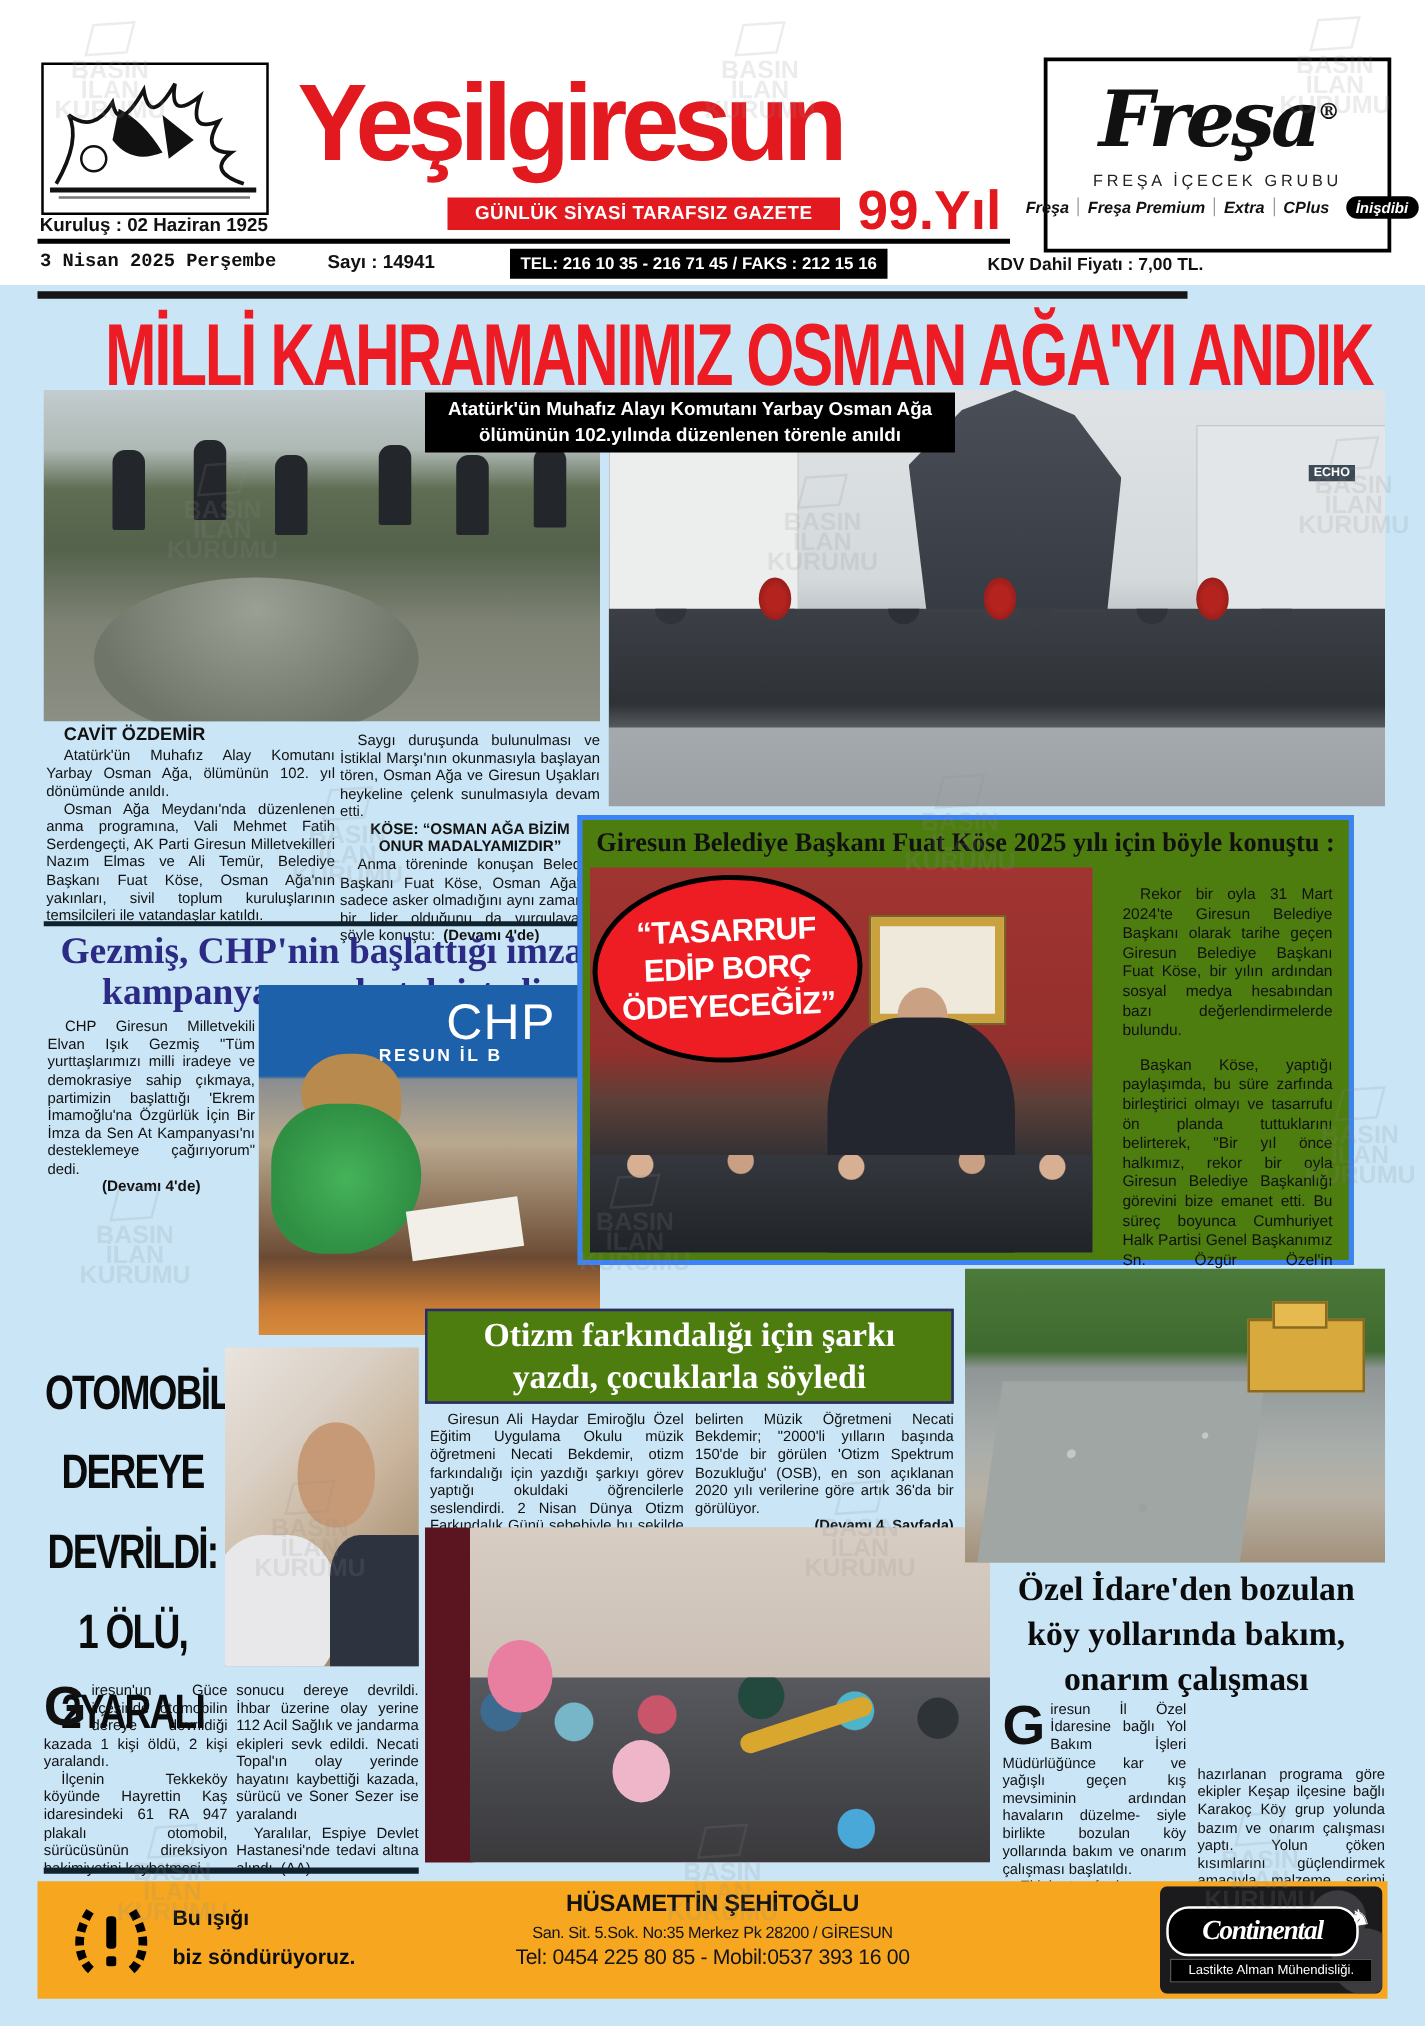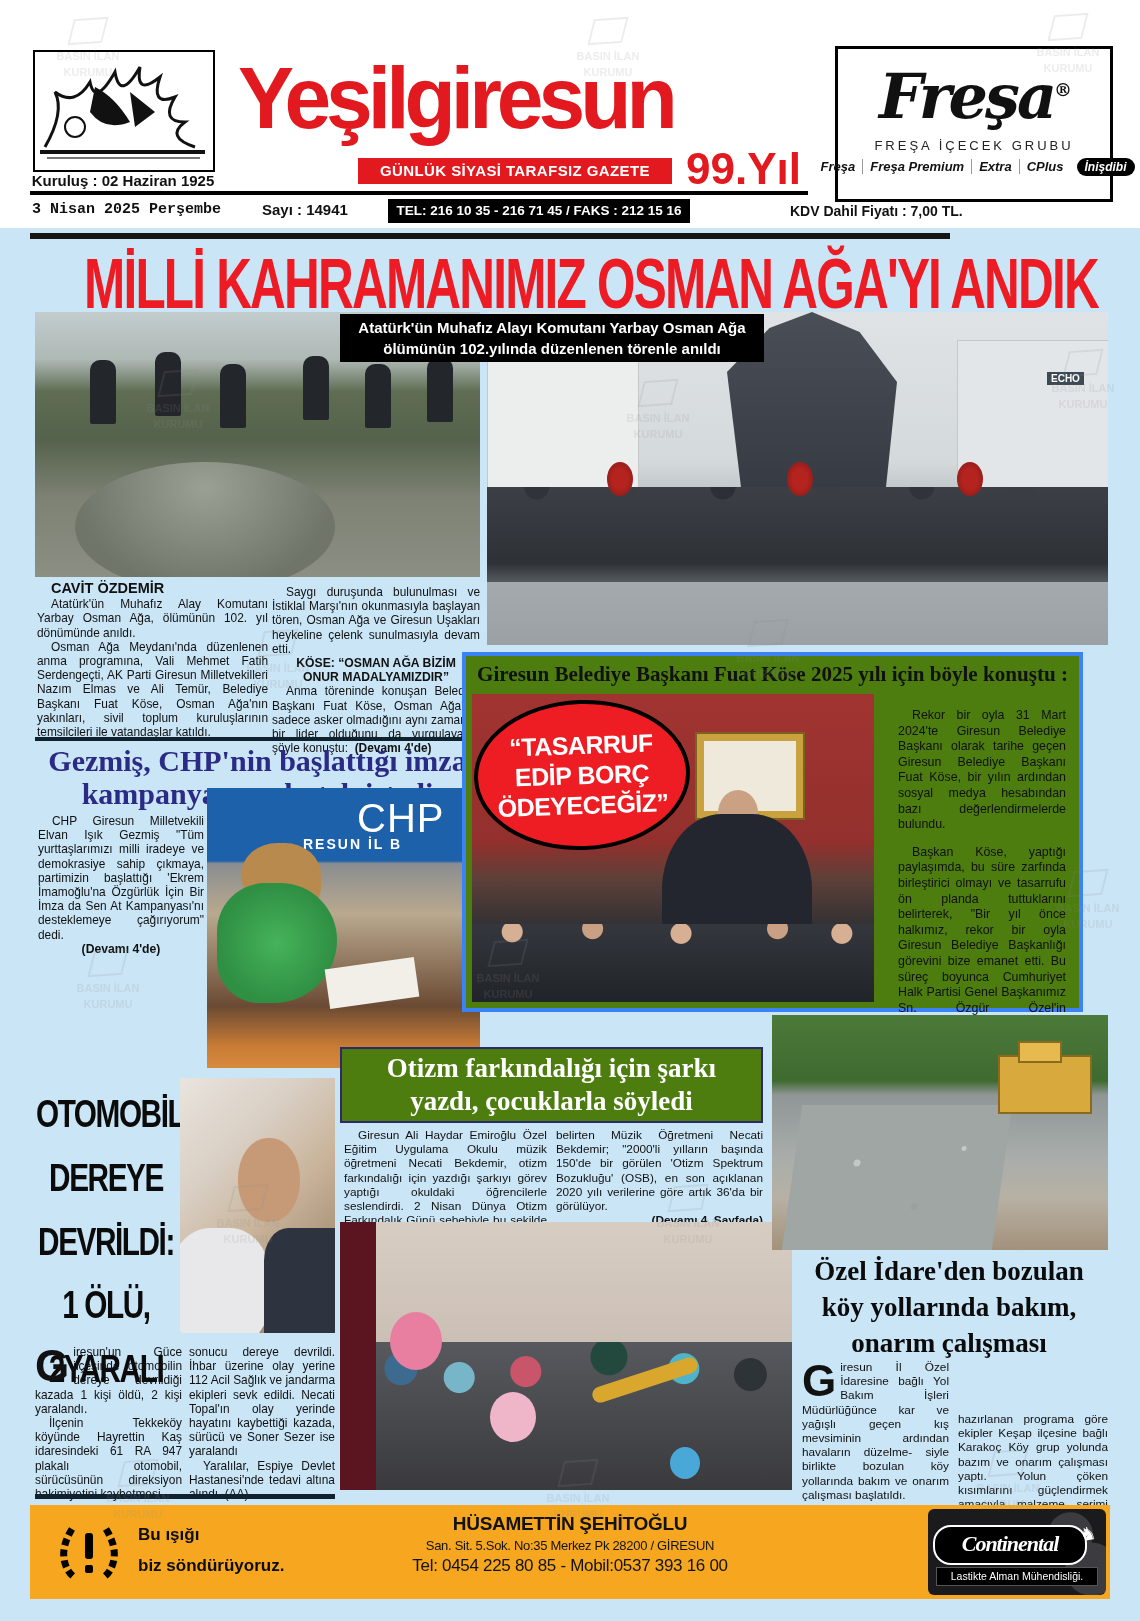--- a/index.html
+++ b/index.html
@@ -3,32 +3,32 @@
 <meta charset="utf-8">
 <style>
   html,body{margin:0;padding:0;}
   body{width:1140px;height:1621px;position:relative;background:#ffffff;
        font-family:"Liberation Sans",sans-serif;color:#111;overflow:hidden;}
   .abs{position:absolute;}
   
   .wm{position:absolute;display:flex;flex-direction:column;align-items:center;gap:4px;
       opacity:.16;z-index:5;pointer-events:none;}
   .wm-cube{width:30px;height:22px;border:2.5px solid #8d8d8d;transform:skewX(-18deg) rotate(-4deg);}
-  .wm-text{width:96px;text-align:center;font-weight:bold;font-size:11px;line-height:16px;color:#8d8d8d;}
+  .wm-text{width:96px;text-align:center;font-weight:bold;font-size:20px;line-height:16px;color:#8d8d8d;}
   
   .logo-frame{left:33px;top:50px;width:178px;height:118px;border:2px solid #000;background:#fff;overflow:hidden;}
   .founded{left:18px;top:172px;width:210px;text-align:center;font-weight:bold;font-size:15px;}
   .paper-title{left:238px;top:42px;width:575px;height:112px;color:#e2191f;font-weight:bold;
       font-size:84px;letter-spacing:-5px;line-height:112px;white-space:nowrap;transform:scaleY(1.04);}
   .tagline{left:358px;top:158px;width:314px;height:26px;background:#e2191f;color:#fff;font-weight:bold;
       font-size:15px;line-height:26px;text-align:center;letter-spacing:.4px;}
   .yearbadge{left:686px;top:144px;width:125px;color:#e2191f;font-weight:bold;font-size:44px;white-space:nowrap;}
   .hdr-rule{left:30px;top:191px;width:778px;height:4px;background:#000;}
   .inforow{font-weight:bold;font-size:15px;top:201px;}
-  .phone-pill{left:388px;top:199px;width:302px;height:24px;background:#000;color:#fff;font-weight:bold;
+  .phone-pill{left:408px;top:199px;width:302px;height:24px;background:#000;color:#fff;font-weight:bold;
       font-size:13.5px;line-height:24px;text-align:center;}
   .price{left:790px;top:203px;font-weight:bold;font-size:14px;}
   
   .fresa{left:835px;top:46px;width:272px;height:150px;background:#fff;border:3px solid #000;
       display:flex;flex-direction:column;align-items:center;}
   .fresa-brand{font-family:"DejaVu Serif",serif;font-style:italic;font-weight:bold;font-size:62px;
       line-height:78px;margin-top:2px;letter-spacing:-3px;}
   .fresa-sub{font-size:13px;letter-spacing:3px;color:#222;margin-top:2px;}
   .fresa-row{display:flex;align-items:center;gap:0;margin-top:5px;font-style:italic;font-weight:bold;font-size:13px;}
   .fresa-row span{padding:0 7px;border-left:1px solid #999;white-space:nowrap;}

